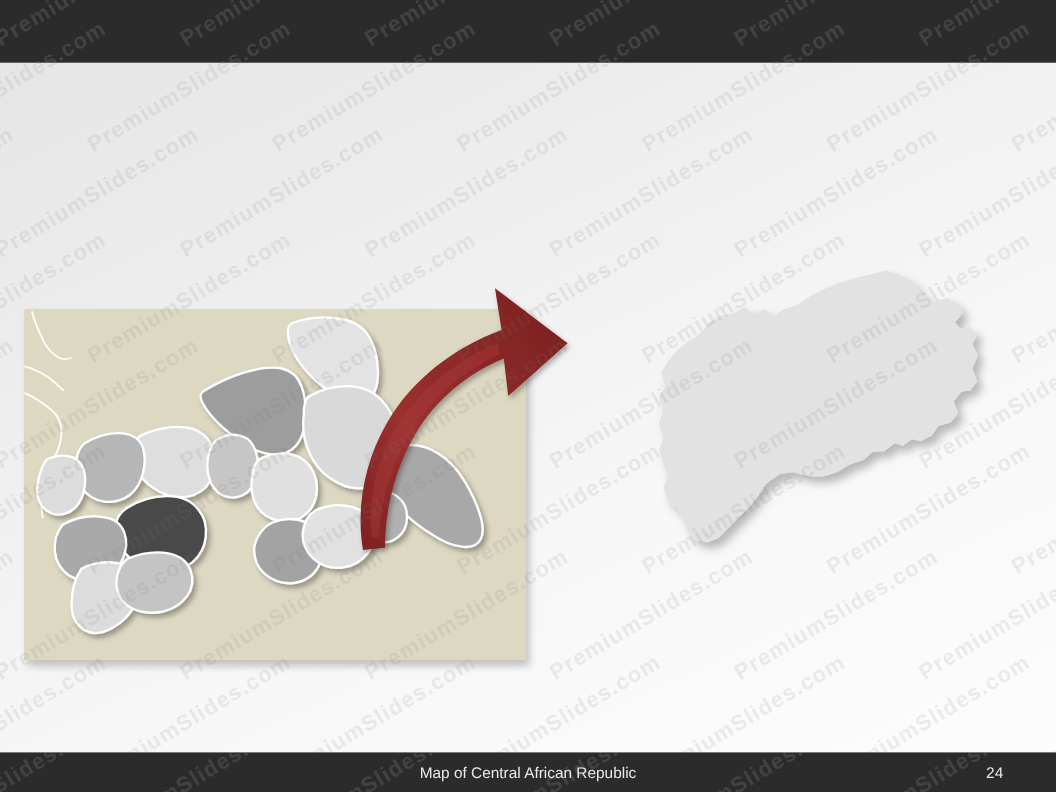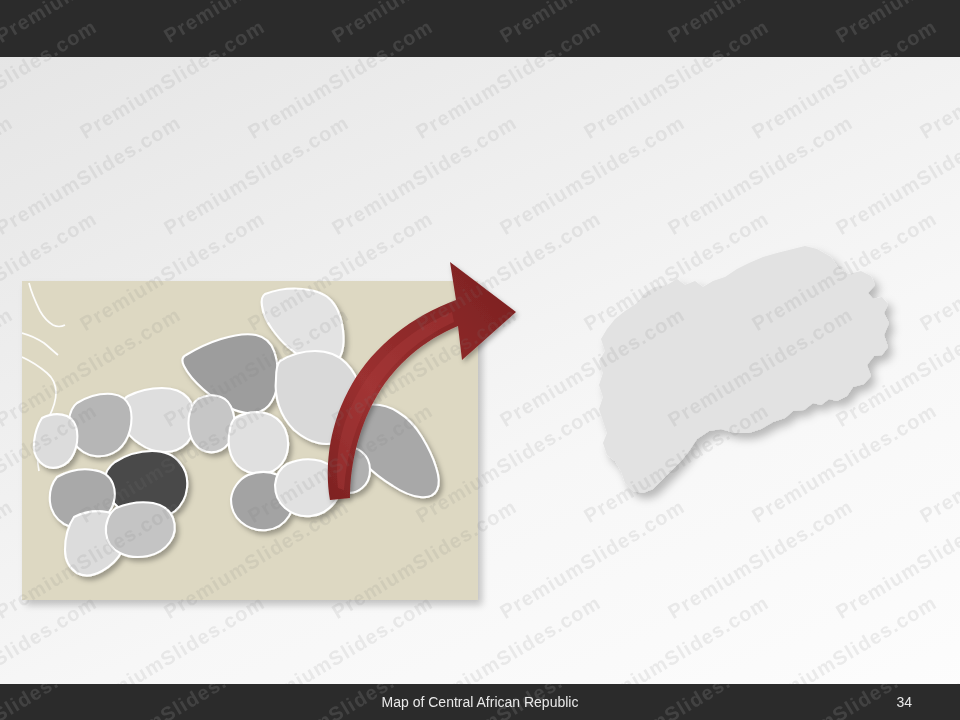--- a/index.html
+++ b/index.html
@@ -362,16 +362,16 @@
     <div class="wm-layer" id="wm-footer">
         <span class="wm dark" style="left: 168px; top: 332px;">PremiumSlides.com</span>
         <span class="wm dark" style="left: 336px; top: 332px;">PremiumSlides.com</span>
         <span class="wm dark" style="left: 504px; top: 332px;">PremiumSlides.com</span>
         <span class="wm dark" style="left: 672px; top: 332px;">PremiumSlides.com</span>
         <span class="wm dark" style="left: 840px; top: 332px;">PremiumSlides.com</span>
         <span class="wm dark" style="left: 1008px; top: 332px;">PremiumSlides.com</span>
         <span class="wm dark" style="left: 1176px; top: 332px;">PremiumSlides.com</span>
       </div>
     <div id="footer-title">Map of Central African Republic</div>
-    <div id="page-number">34</div>
+    <div id="page-number">24</div>
   </div>
 
 </div>
 
 </body></html>

